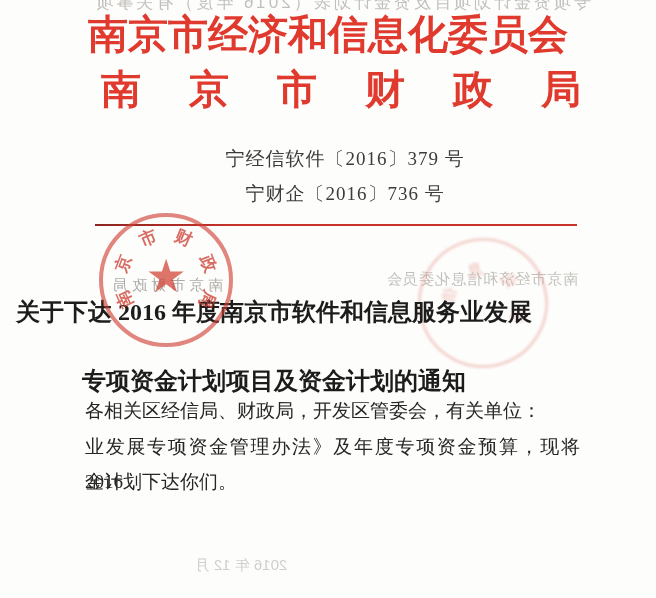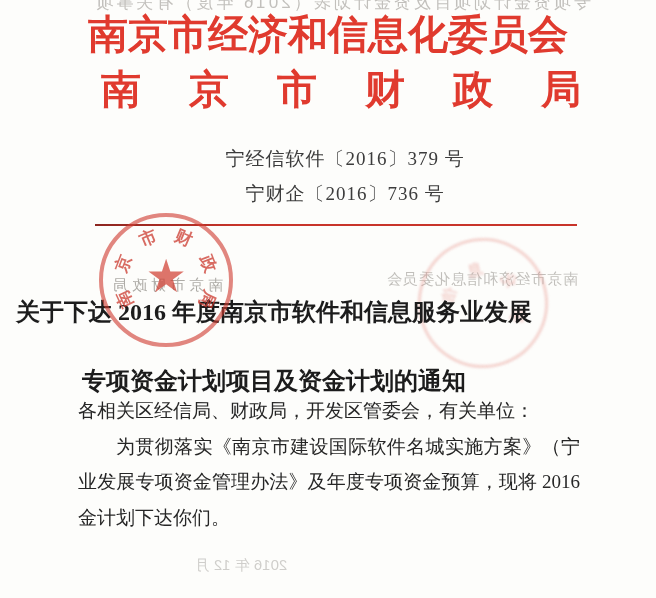--- a/index.html
+++ b/index.html
@@ -38,21 +38,21 @@
     position:absolute; left:0; width:548px; text-align:center;
     font-weight:700; color:#1c1c1c; font-size:24px; letter-spacing:0px;
     white-space:nowrap;
   }
   .title-line-1 { top:296px; }
   .title-line-2 { top:332px;margin-top:33px; }
 
   
   .body-block { position:absolute; top:393px; left:78px; width:502px;
     font-size:19px; line-height:35.5px; color:#262626; }
-  .body-line { height:35.5px; overflow:visible; white-space:nowrap; }
+  .body-line { height:35.5px; overflow:visible; white-space:nowrap;margin-left:7px; }
   .body-line.justify { white-space:normal; text-align:justify; text-align-last:justify; }
   .body-line.indent { text-indent:2em; }
 
   
   .seal {
     position:absolute; left:99px; top:213px; width:134px; height:134px;
     filter:blur(0.3px); z-index:5; pointer-events:none;
   }
   .seal-ring {
     position:absolute; left:0; top:0; right:0; bottom:0; border-radius:50%;
@@ -145,20 +145,19 @@
     <span class="seal-char">政</span>
     <span class="seal-char">局</span>
     <div class="seal-star">★</div>
   </div>
 
   <div class="title-line title-line-1">关于下达 2016 年度南京市软件和信息服务业发展</div>
   <div class="title-line title-line-2">专项资金计划项目及资金计划的通知</div>
 
   <div class="body-block">
     <div class="body-line">各相关区经信局、财政局，开发区管委会，有关单位：</div>
-    <div class="body-line justify indent">为贯彻落实《南京市建设国际软件名城实施方案》（宁</div>
     <div class="body-line justify">业发展专项资金管理办法》及年度专项资金预算，现将 2016</div>
     <div class="body-line">金计划下达你们。</div>
   </div>
 
   <div class="bleed bleed-date">2016 年 12 月</div>
 
 </div>
 
 </body></html>

